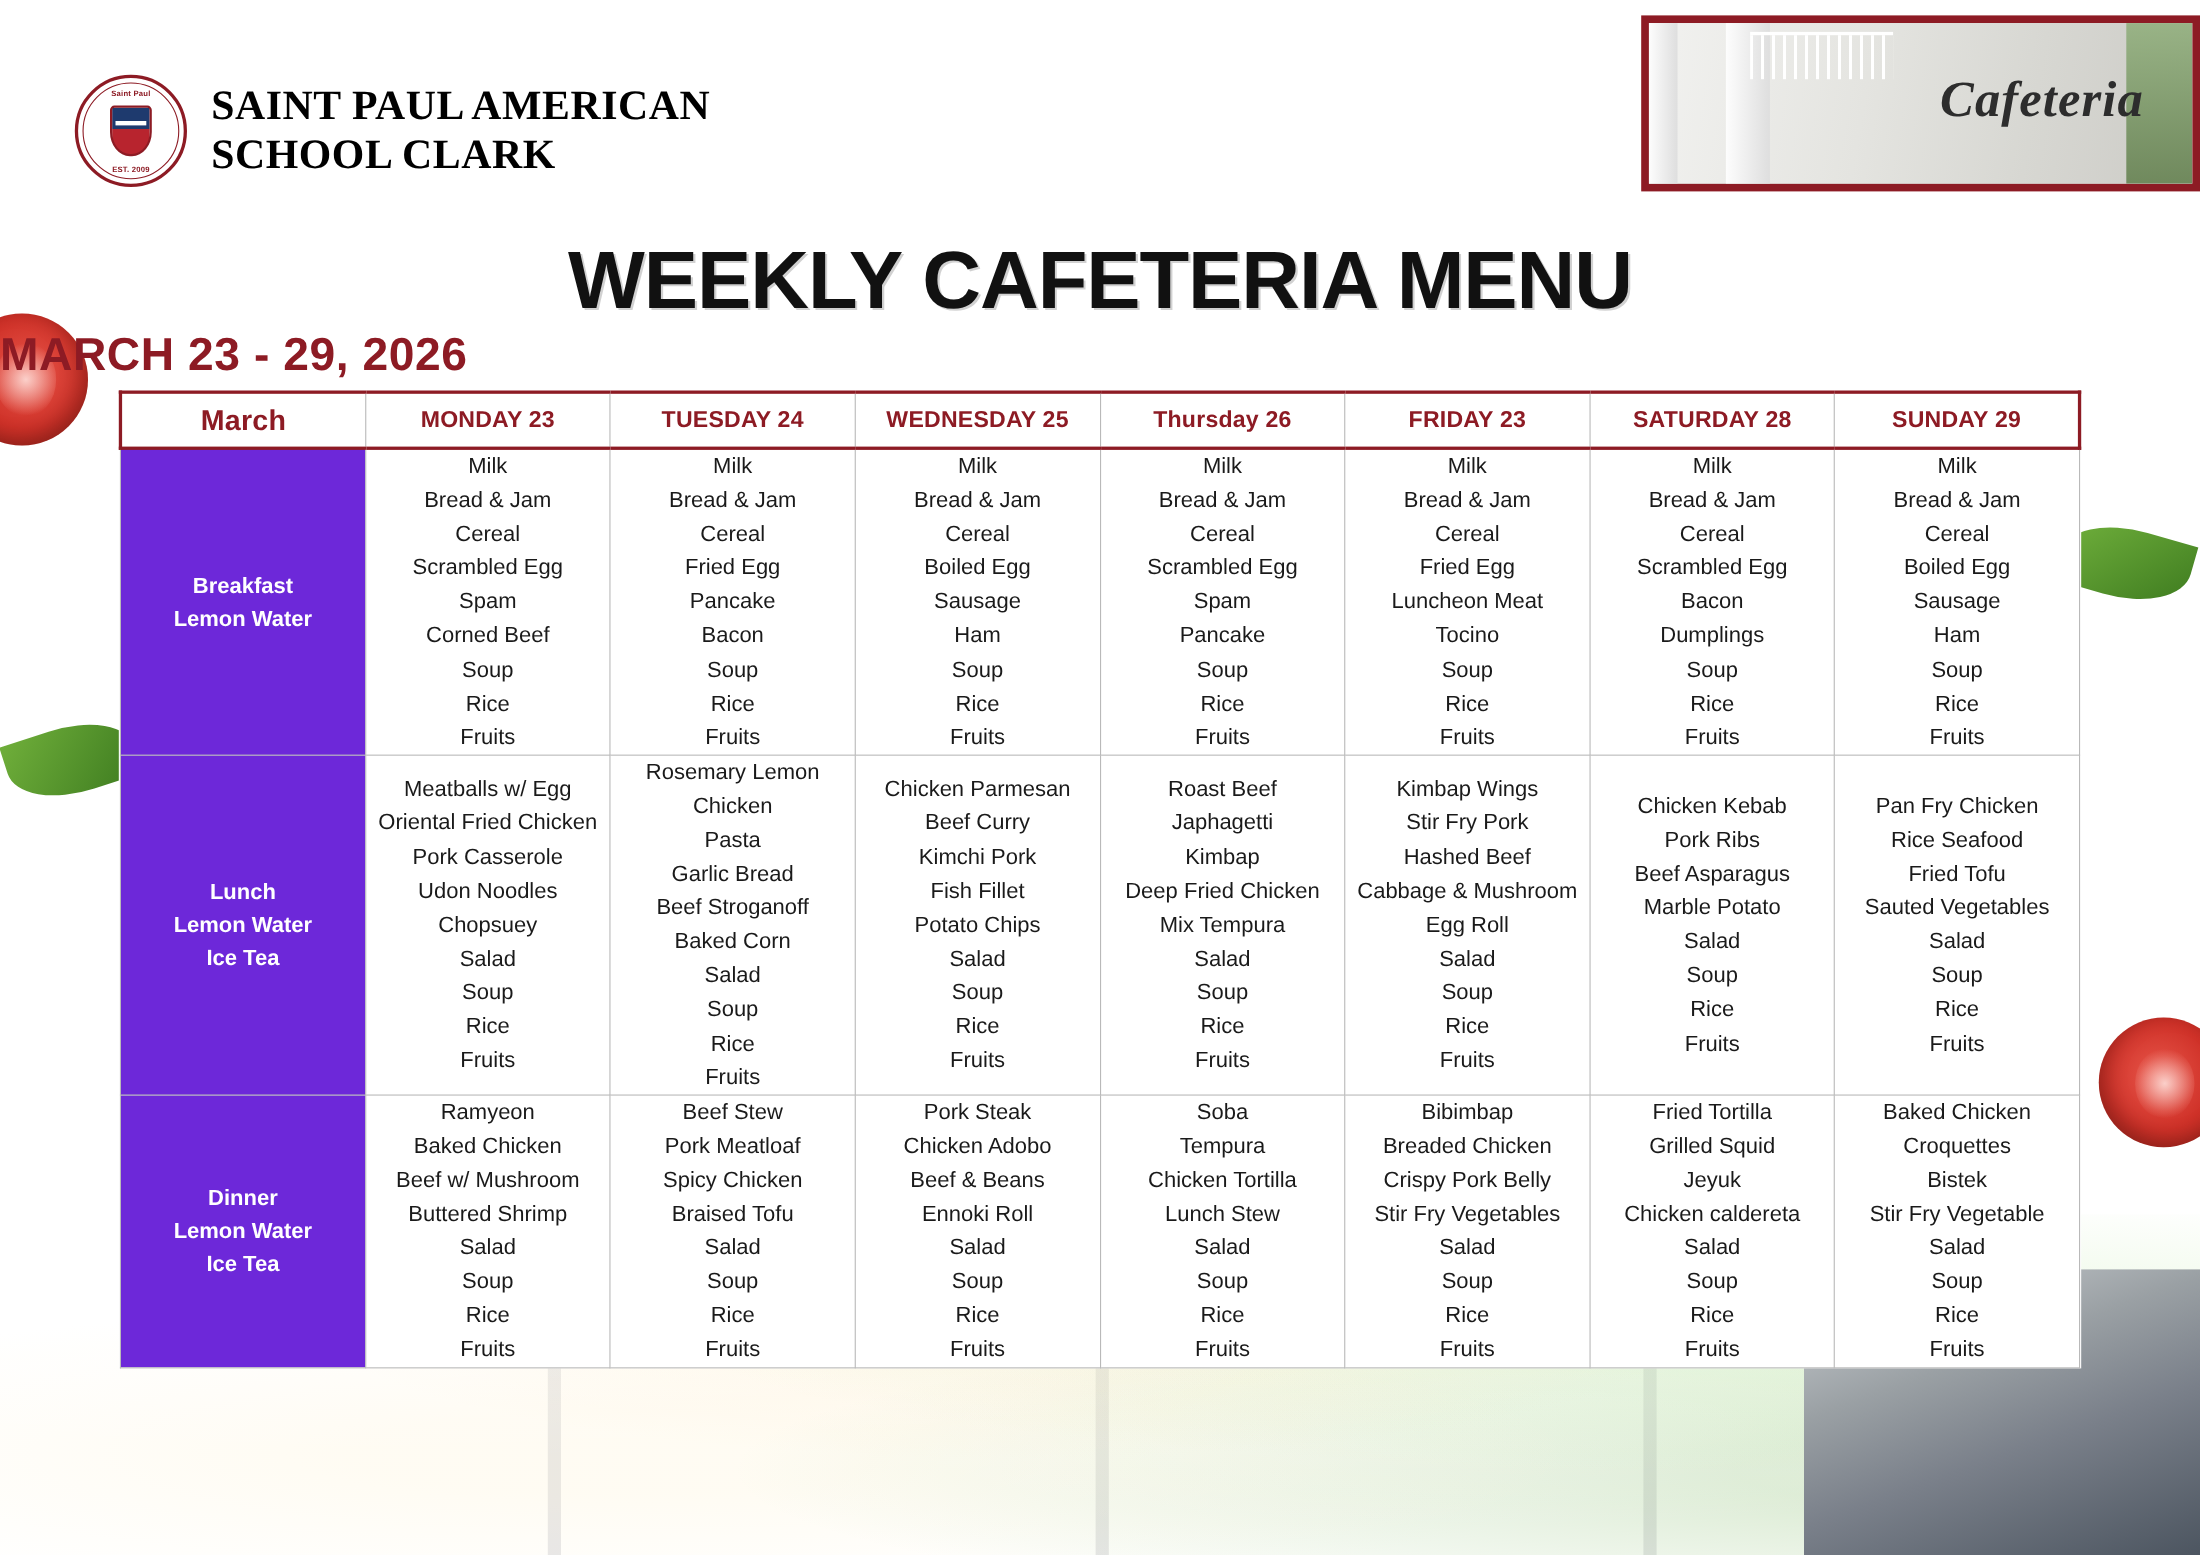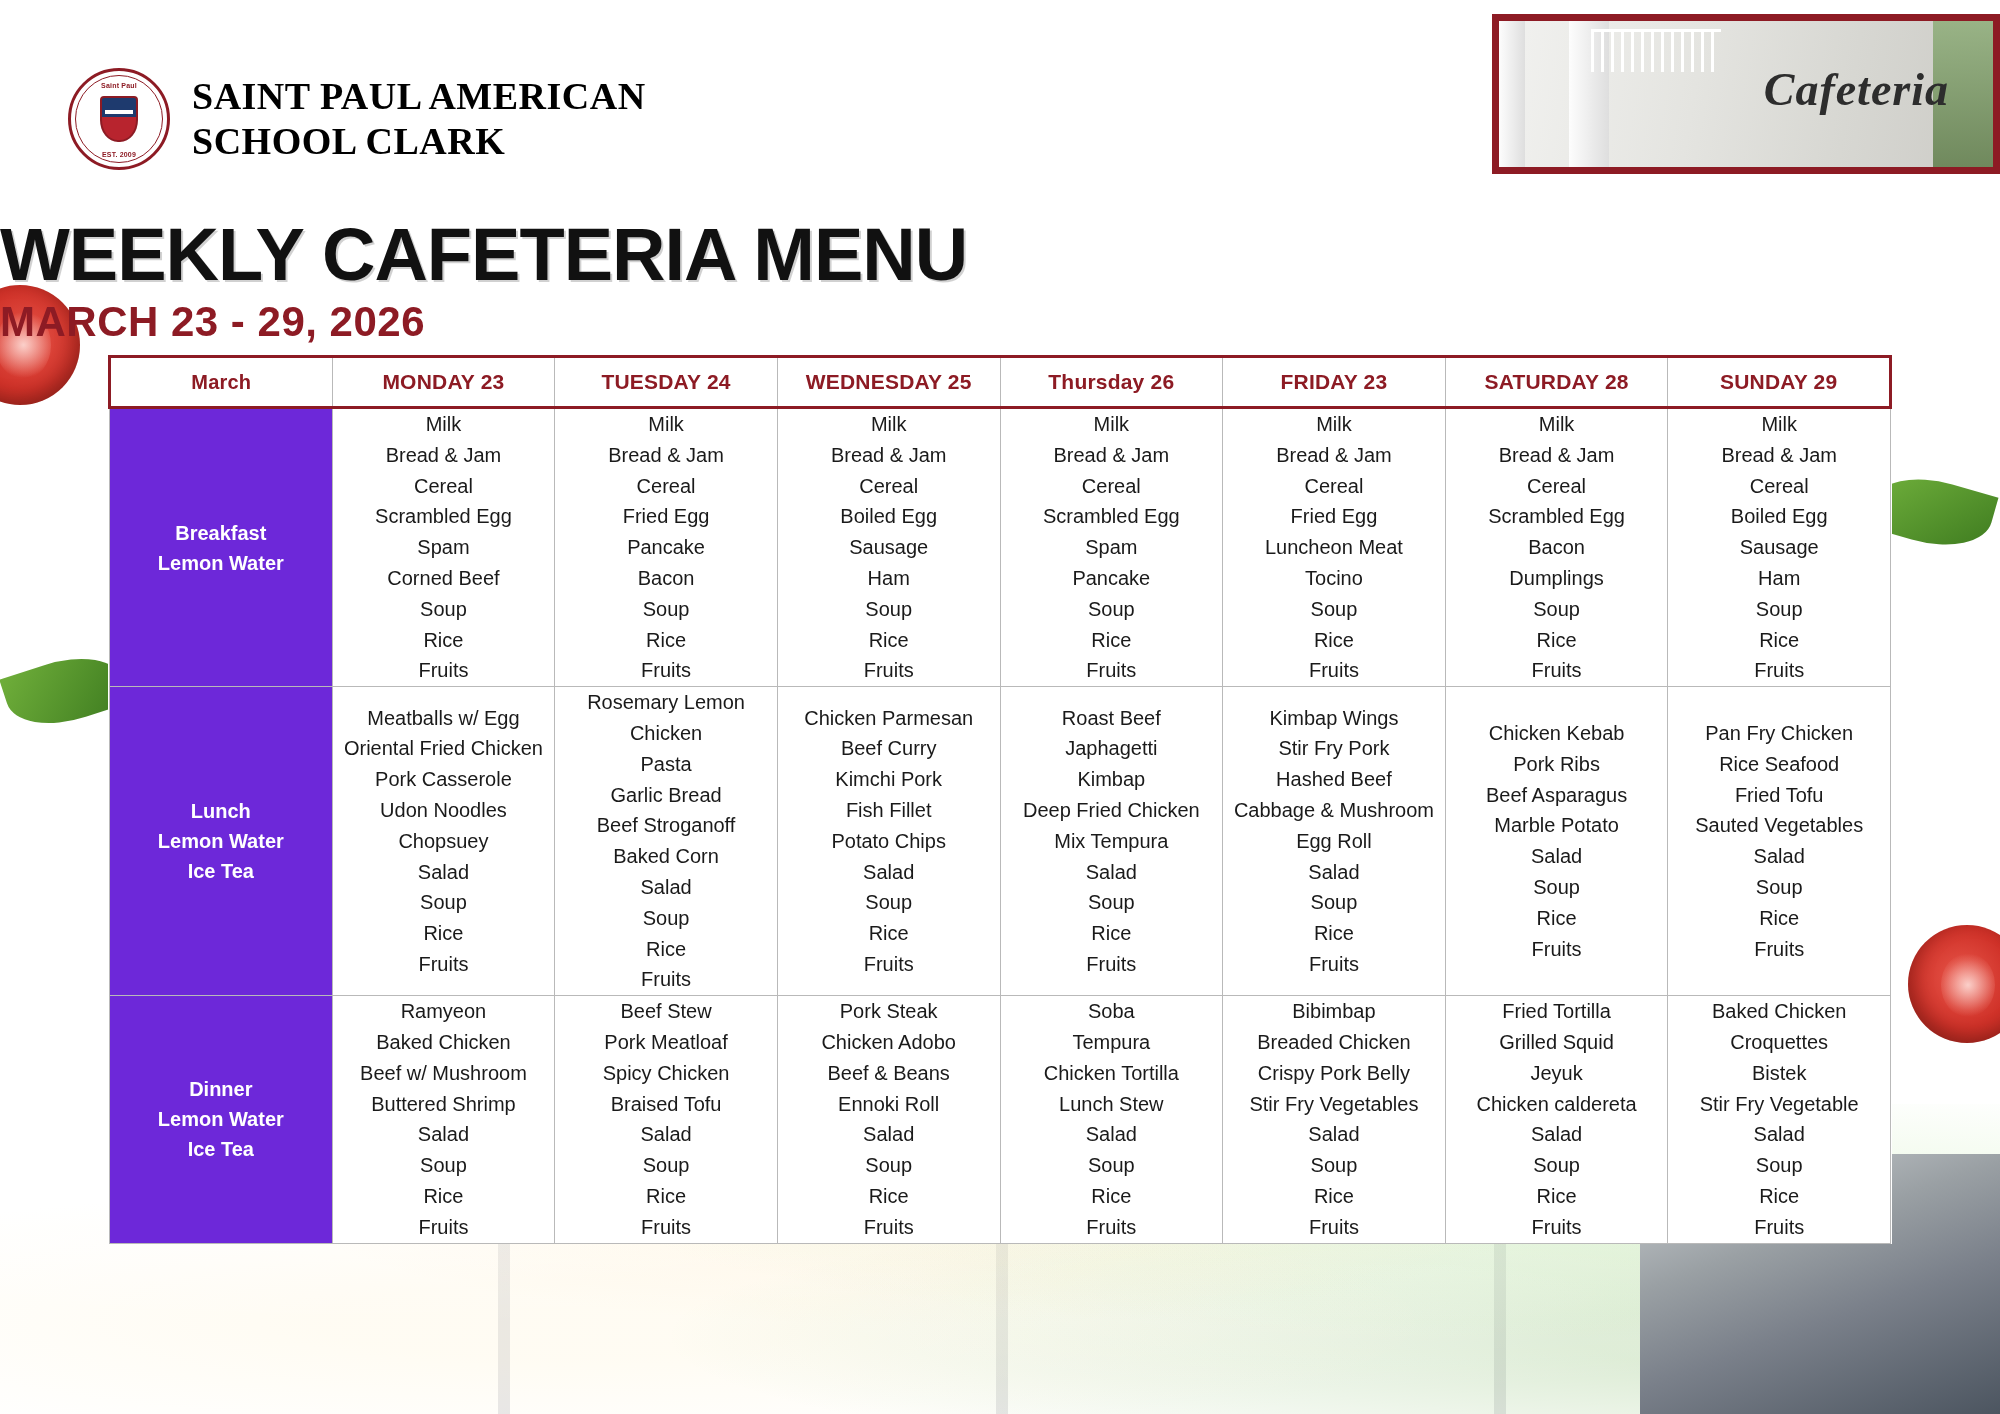--- a/index.html
+++ b/index.html
@@ -160,20 +160,21 @@
   }
   .cafeteria-photo .green {
     position:absolute; right: 0; top: 0; width: 60px; bottom: 0;
     background: linear-gradient(180deg,#8fae7a,#5f7d4a);
     opacity: .85;
   }
 
   
   .title-main {
     position:absolute; left:0; right:0; top: 212px;
+    text-align:center;
     font-size: 74px;
     font-weight: 800;
     letter-spacing: -1px;
     color: #111111;
     font-family: "Liberation Sans", sans-serif;
     text-shadow: 2px 2px 0 rgba(0,0,0,.18);
   }
   .title-sub {
     position:absolute; left:0; right:0; top: 298px;
     text-align:left;
@@ -208,21 +209,21 @@
     border-top: 3px solid #8d1b24;
     border-bottom: 3px solid #8d1b24;
     letter-spacing: .2px;
   }
   .menu-table thead th.first-col {
     border-left: 3px solid #8d1b24;
   }
   .menu-table thead th.last-col {
     border-right: 3px solid #8d1b24;
   }
-  .menu-table thead th.month-cell { font-size: 20px; }
+  .menu-table thead th.month-cell { font-size: 26px; }
 
   .row-label {
     background: #6d28d9;
     color: #ffffff;
     font-size: 20px;
     font-weight: bold;
     line-height: 1.5;
     width: 240px;
   }
   .meal-cell {

